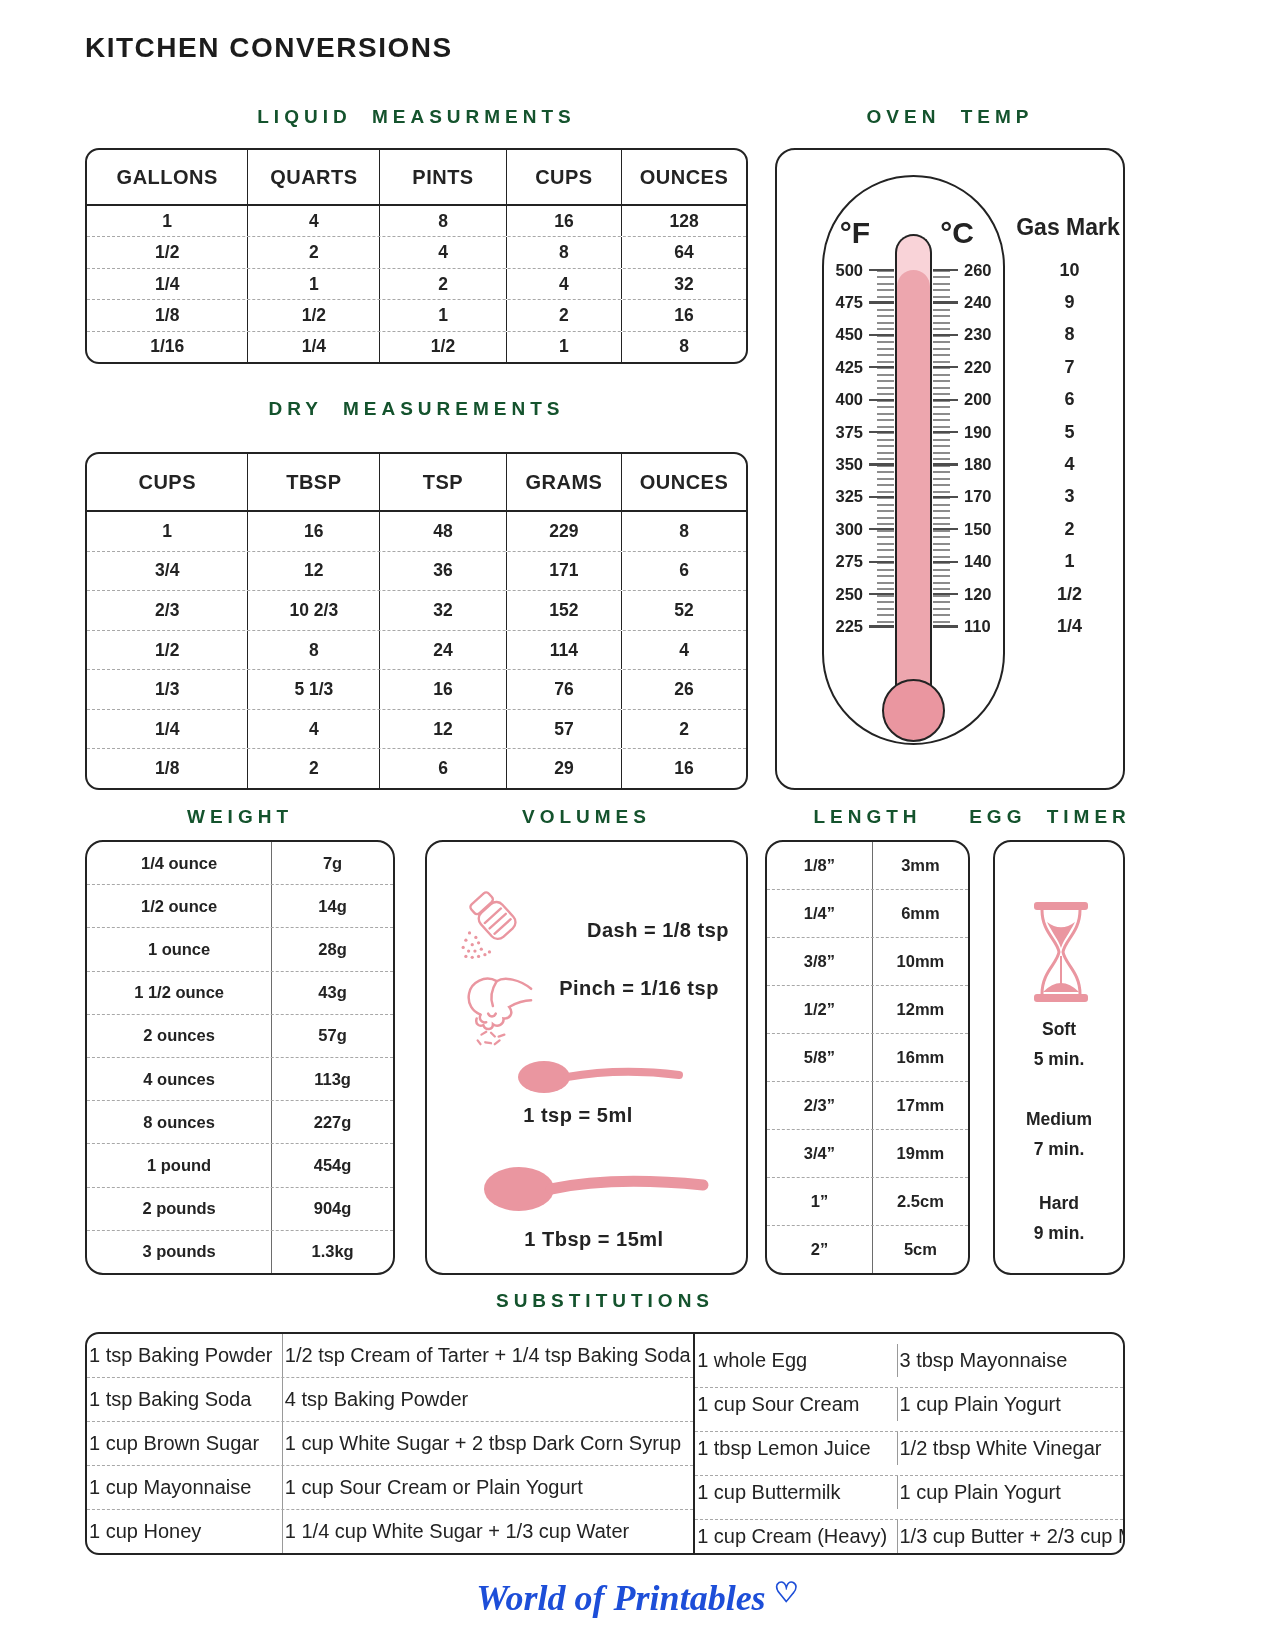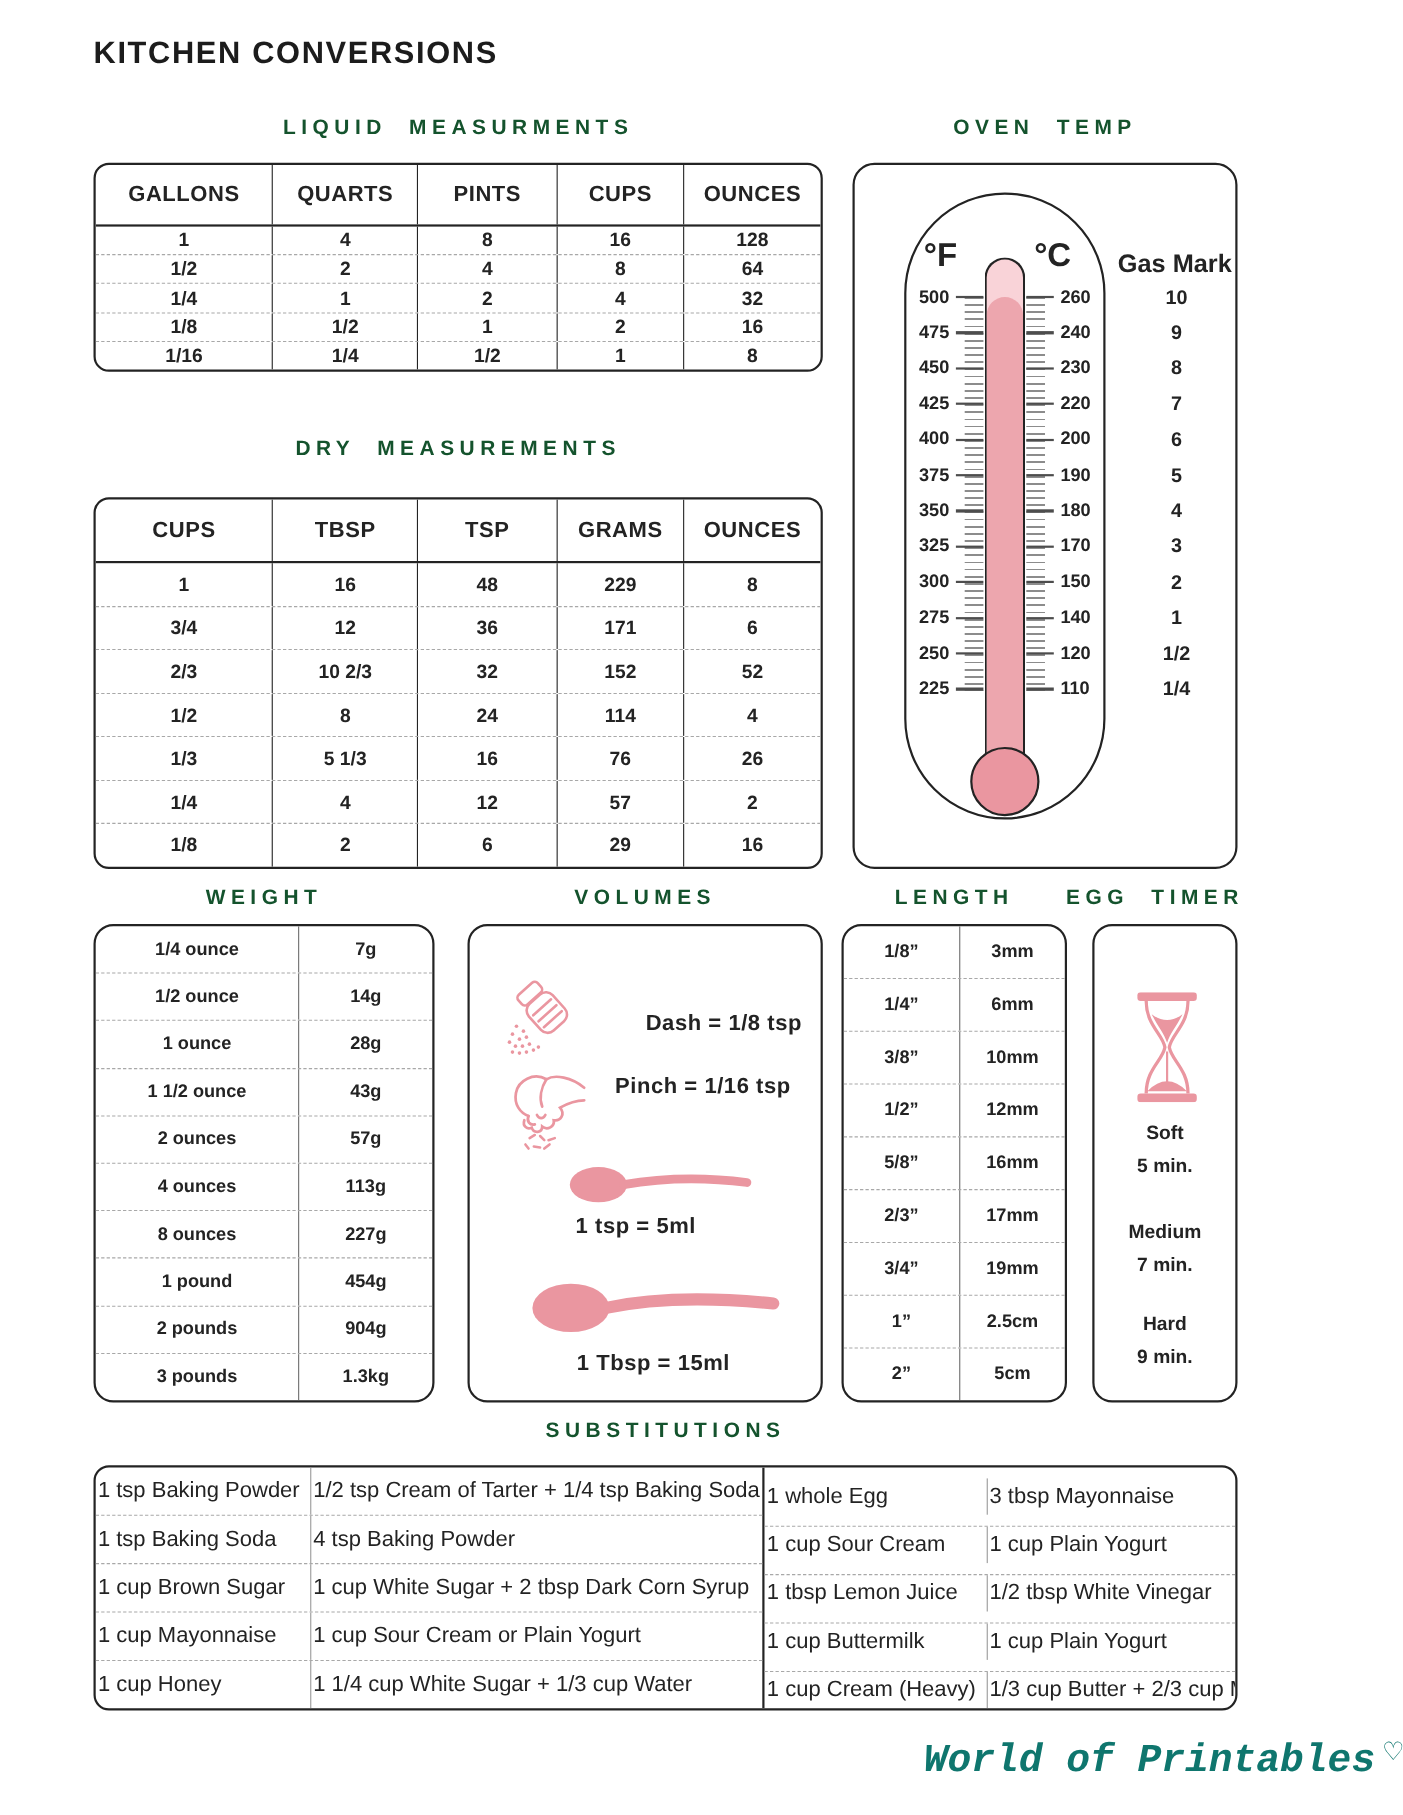--- a/index.html
+++ b/index.html
@@ -75,48 +75,48 @@
     background-image:repeating-linear-gradient(to bottom,var(--tick) 0 1.6px,transparent 1.6px 6.5px);
   }
   .scale .scell{
     height:32.4px;display:flex;align-items:center;font-weight:bold;font-size:16.5px;
   }
   .scale-l .scell{justify-content:flex-end;}
   .scale-l .scell::after{content:"";width:25px;height:2.2px;background:#4d4d4d;margin-left:6px;}
   .scale-r .scell::before{content:"";width:25px;height:2.2px;background:#4d4d4d;margin-right:6px;}
   .gas-col .scell{justify-content:center;height:32.4px;font-size:18px;}
   .deg{font-size:30px;font-weight:bold;text-align:center;}
-  .gas-heading{font-size:23px;font-weight:bold;text-align:center;white-space:nowrap;margin-top:12px;}
+  .gas-heading{font-size:23px;font-weight:bold;text-align:center;white-space:nowrap;}
   
   .hand{
     font-weight:bold;font-size:20px;letter-spacing:0.5px;text-align:center;white-space:nowrap;
   }
   .egg-block{width:100%;text-align:center;font-size:17.5px;font-weight:bold;line-height:30px;}
   
   .logo{
-    width:100%;text-align:right;font-family:Liberation Mono, monospace;font-style:italic;
-    font-weight:bold;font-size:36px;color:#0f766e;
+    width:100%;text-align:center;font-family:Liberation Serif, serif;font-style:italic;
+    font-weight:bold;font-size:36px;color:#1d4ed8;
   }
   .logo .heart{font-size:28px;vertical-align:8px;margin-left:8px;font-style:normal;}
 </style>
 </head>
 <body>
 
 <div class="abs page-title">KITCHEN CONVERSIONS</div>
 
 <div class="abs sheading" style="left:85px;width:663px;top:106px;">LIQUID MEASURMENTS</div>
 <div class="abs sheading" style="left:775px;width:350px;top:106px;">OVEN TEMP</div>
 <div class="abs sheading" style="left:85px;width:663px;top:398px;">DRY MEASUREMENTS</div>
 <div class="abs sheading" style="left:85px;width:310px;top:806px;">WEIGHT</div>
 <div class="abs sheading" style="left:425px;width:323px;top:806px;">VOLUMES</div>
 <div class="abs sheading" style="left:765px;width:205px;top:806px;">LENGTH</div>
 <div class="abs sheading" style="left:960px;width:180px;top:806px;">EGG TIMER</div>
 <div class="abs sheading" style="left:85px;width:1040px;top:1290px;">SUBSTITUTIONS</div>
 
-<div class="abs box bigtable cols5" style="left:85px;top:148px;width:663px;height:190px;border-radius:14px;">
+<div class="abs box bigtable cols5" style="left:85px;top:148px;width:663px;height:216px;border-radius:14px;">
   <div class="thead">
       <div class="scell">GALLONS</div>
       <div class="scell">QUARTS</div>
       <div class="scell">PINTS</div>
       <div class="scell">CUPS</div>
       <div class="scell">OUNCES</div>
     </div>
   <div class="tbody">
       <div class="trow">
         <div class="tcell">1</div>

